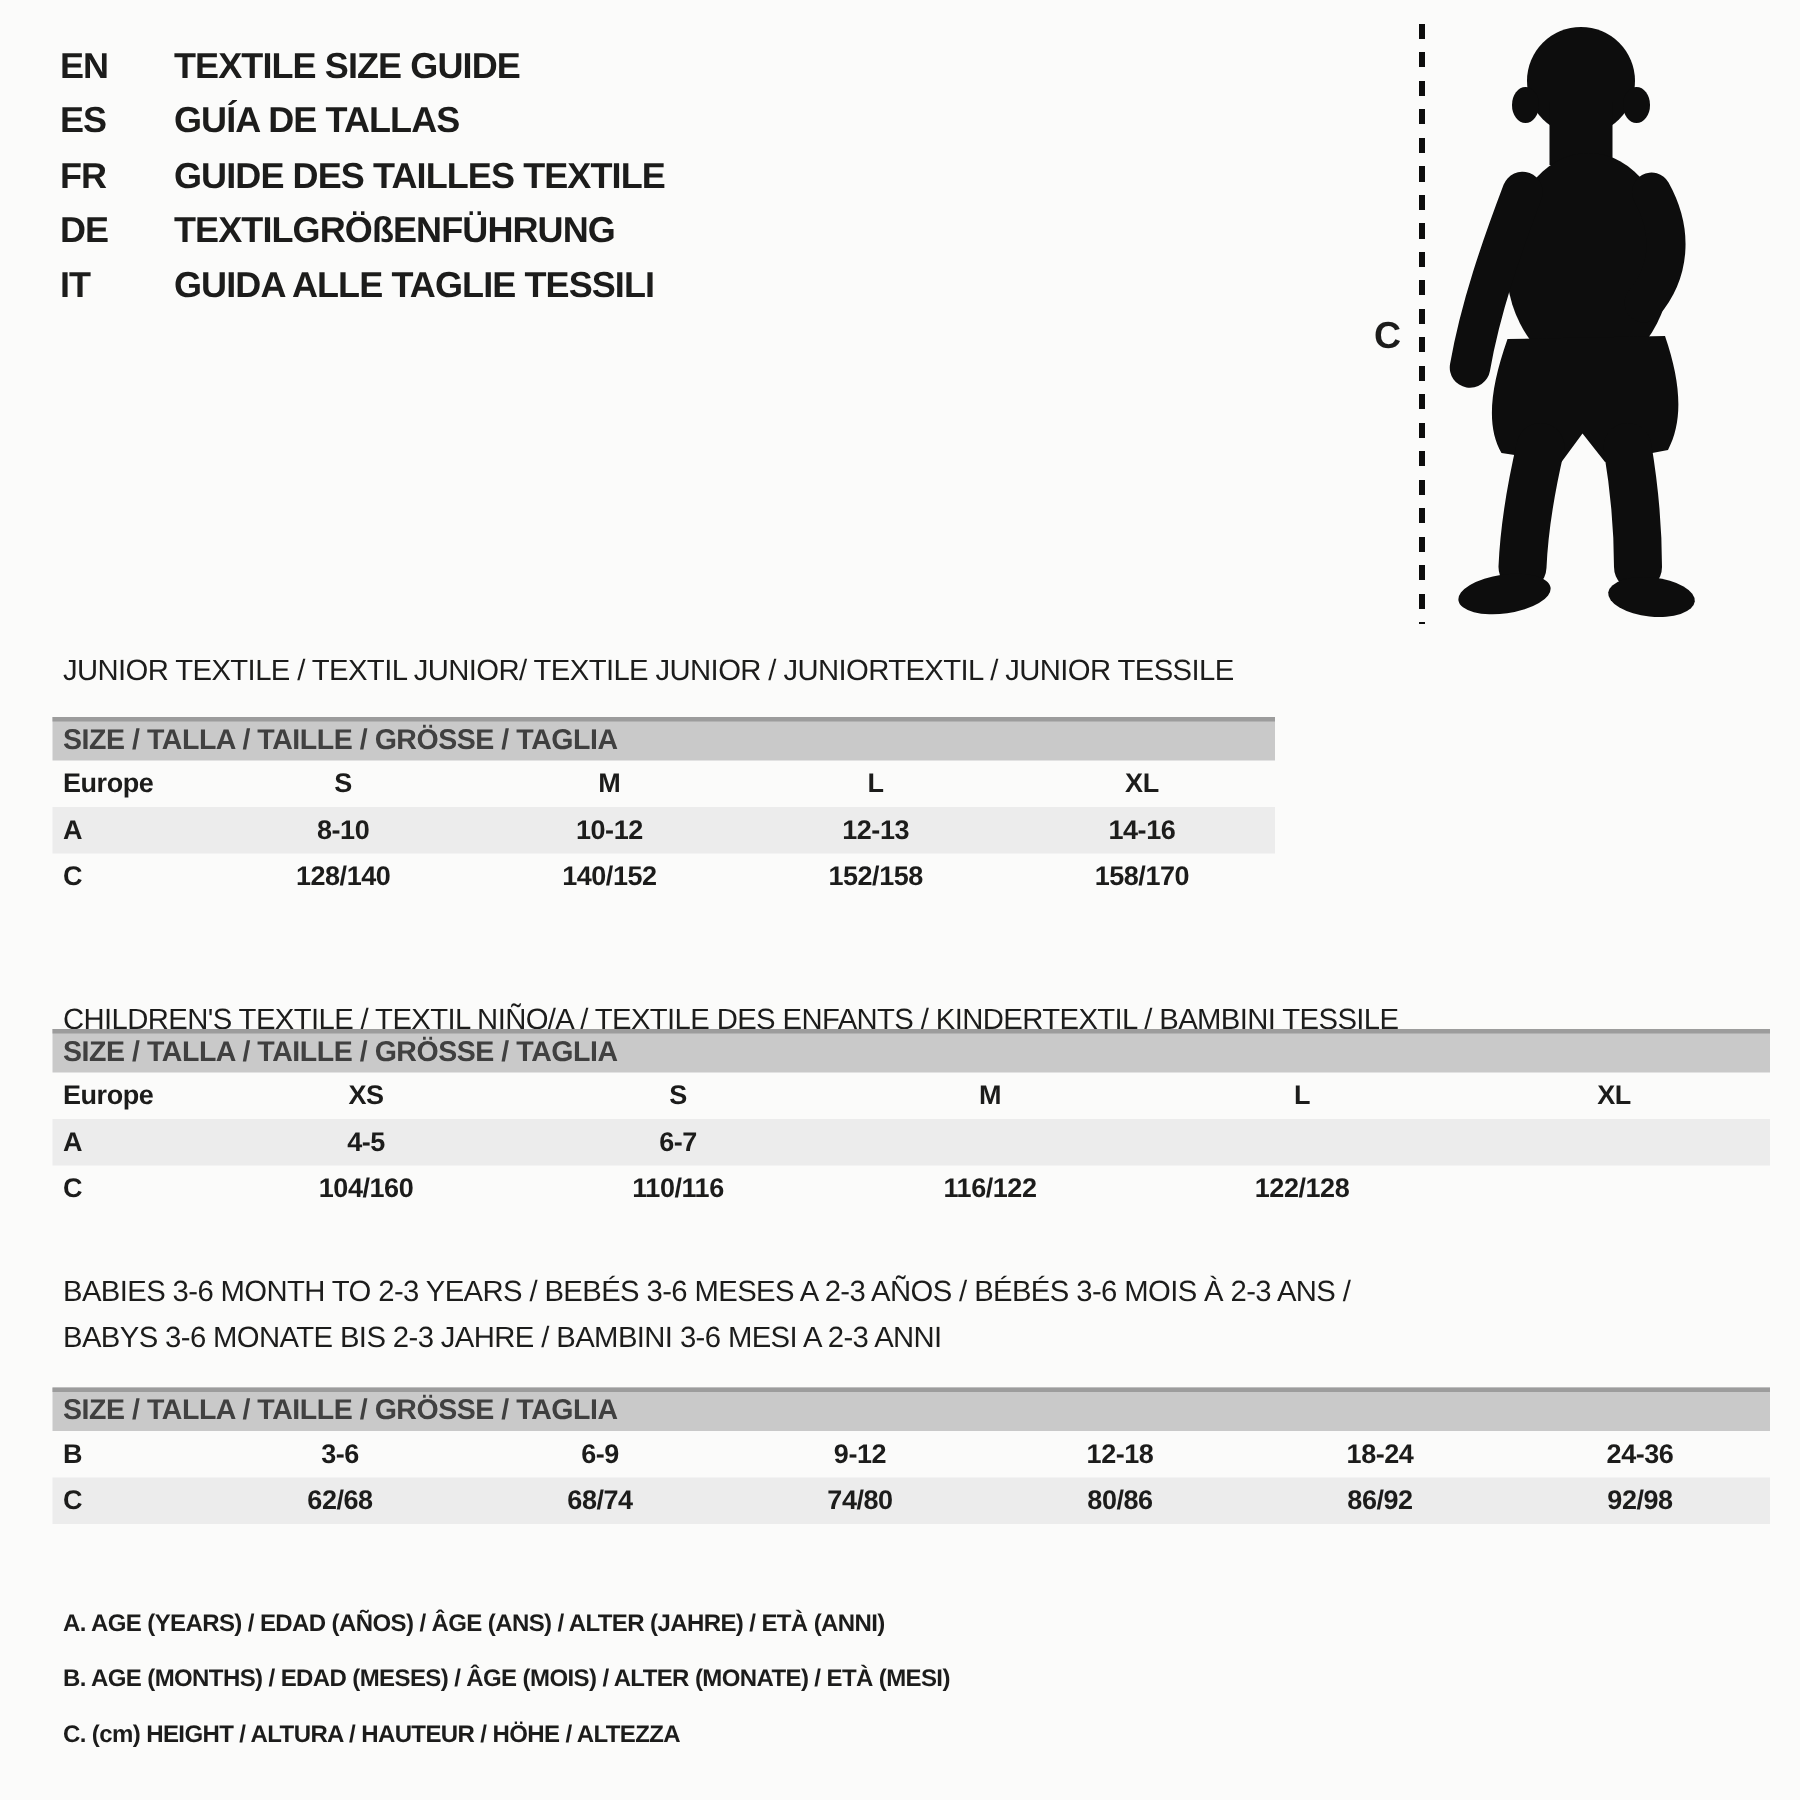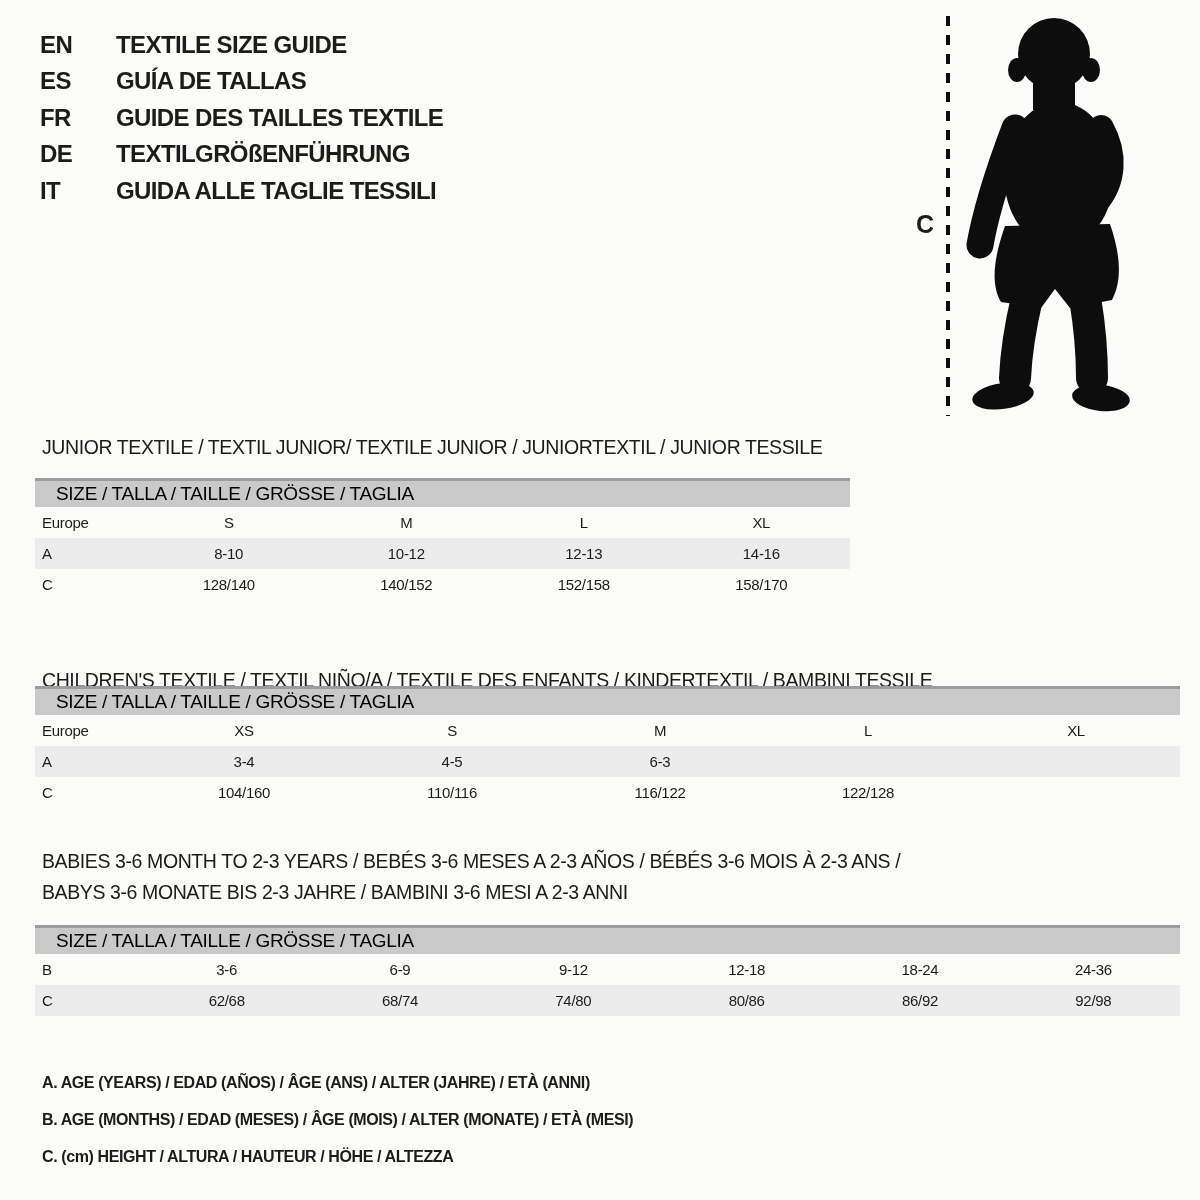--- a/index.html
+++ b/index.html
@@ -26,24 +26,24 @@
   .figure-svg{position:absolute;left:963px;top:10px;}
 
   
   .section-title{position:absolute;left:42px;font-size:19.5px;font-weight:normal;
     letter-spacing:-0.4px;white-space:nowrap;line-height:31px;}
 
   
   .size-table{position:absolute;left:35px;}
   .size-bar{border-top:3px solid var(--size-bar-border,#9c9c9c);
     background:var(--size-bar-bg,#c9c9c9);
-    height:26px;line-height:26px;padding-left:21px;
-    font-size:19px;font-weight:normal;color:#000000;letter-spacing:-0.3px;}
+    height:26px;line-height:26px;padding-left:7px;
+    font-size:19px;font-weight:bold;color:#404040;letter-spacing:-0.3px;}
   .trow{display:grid;grid-template-columns:105px repeat(var(--cols),1fr);
-    height:31px;line-height:31px;font-size:15px;font-weight:normal;letter-spacing:-0.3px;}
+    height:31px;line-height:31px;font-size:18px;font-weight:bold;letter-spacing:-0.3px;}
   .trow.shaded{background:var(--row-stripe,#ececec);}
   .tlabel{padding-left:7px;text-align:left;}
   .tcell{text-align:center;}
 
   #table-0{top:478px;width:815px;}
   #title-0{top:432px;}
   #table-1{top:686px;width:1145px;}
   #title-1{top:641px;margin-top:24px;}
   #table-2{top:925px;width:1145px;}
   #title-2{top:846px;}
@@ -138,23 +138,22 @@
         <div class="trow" style="--cols: 5;">
           <div class="tlabel">Europe</div>
           <div class="tcell">XS</div>
           <div class="tcell">S</div>
           <div class="tcell">M</div>
           <div class="tcell">L</div>
           <div class="tcell">XL</div>
         </div>
         <div class="trow shaded" style="--cols: 5;">
           <div class="tlabel">A</div>
-          <div class="tcell">3-4</div>
           <div class="tcell">4-5</div>
-          <div class="tcell">6-3</div>
+          <div class="tcell">6-7</div>
         </div>
         <div class="trow" style="--cols: 5;">
           <div class="tlabel">C</div>
           <div class="tcell">104/160</div>
           <div class="tcell">110/116</div>
           <div class="tcell">116/122</div>
           <div class="tcell">122/128</div>
         </div>
       </div>
   </div>

